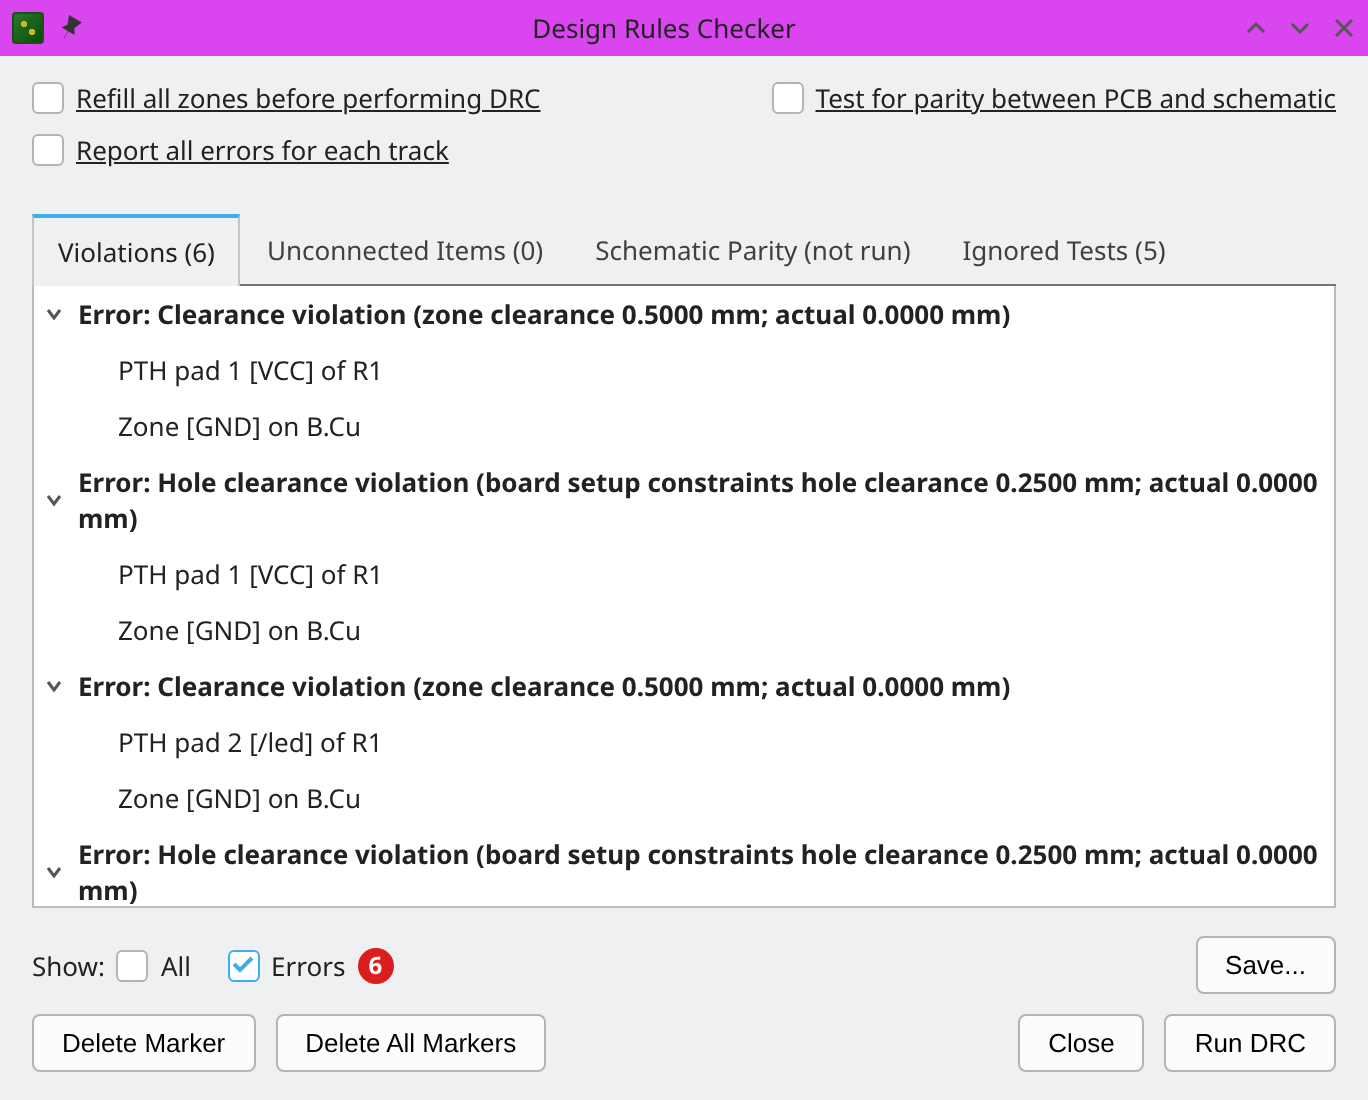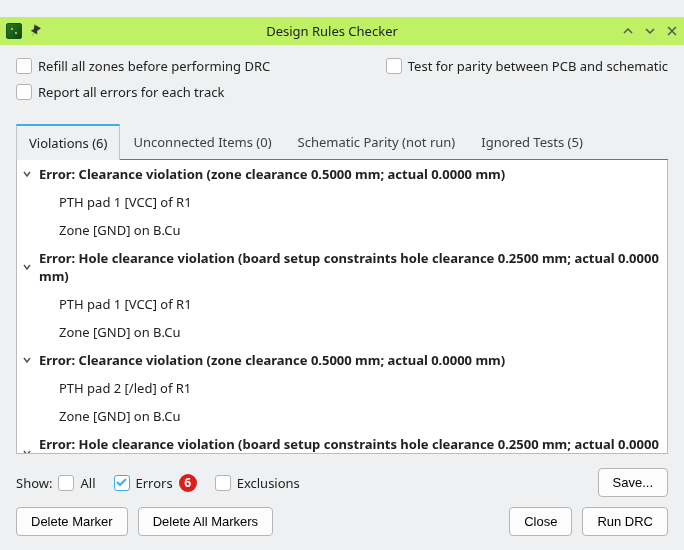--- a/index.html
+++ b/index.html
@@ -16,22 +16,21 @@
   .window {
     display: flex;
     flex-direction: column;
     height: 100%;
   }
   .titlebar {
     display: flex;
     align-items: center;
     height: 28px;
     padding: 0 6px;
-    background: #bef264;
-    margin-top: 17px;
+    background: #d946ef;
   }
   .titlebar .app-icon {
     width: 16px; height: 16px;
     background: linear-gradient(135deg,#2a7a2a,#0a4a0a);
     border: 1px solid #185018;
     border-radius: 2px;
     margin-right: 6px;
     position: relative;
   }
   .titlebar .app-icon::after{
@@ -43,21 +42,21 @@
   }
   .titlebar .pin-icon svg { width:14px; height:14px; display:block; }
   .titlebar .title {
     flex:1;
     text-align:center;
     font-size:13px;
   }
   .titlebar .wincontrols { display:flex; gap:10px; align-items:center; }
   .titlebar .wincontrols svg { width:12px; height:12px; display:block; stroke:#555; fill:none; stroke-width:1.5; }
   .content { padding: 12px 16px 0 16px; flex:1; display:flex; flex-direction:column; min-height:0; }
-  .opts-row { display:flex; gap:40px; margin-bottom:8px; }
+  .opts-row { display:flex; gap:40px; margin-bottom:8px;text-decoration:underline; }
   .opt { display:flex; align-items:center; gap:6px; }
   .chk {
     width:16px; height:16px;
     border:1px solid #b4b4b4;
     border-radius:3px;
     background:#fff;
     display:inline-flex; align-items:center; justify-content:center;
   }
   .chk.checked { border-color:#3daee9; }
   .chk.checked svg { width:11px; height:9px; display:block; }
@@ -249,24 +248,20 @@
         <span class="chk checked">
             <svg viewBox="0 0 11 9">
               <path d="M1 4 L4 7 L10 1" stroke="#3daee9" stroke-width="2" fill="none"></path>
             </svg>
           </span>
         <span>Errors</span>
         <span class="badge red">6</span>
       </span>
 
 
-      <span class="group">
-        <span class="chk"></span>
-        <span>Exclusions</span>
-      </span>
 
       <span class="spacer"></span>
       <button class="btn"><span>Save...</span></button>
     </div>
   </div>
 
   <div class="bottom-row">
     <button class="btn"><span>Delete Marker</span></button>
     <button class="btn"><span>Delete All Markers</span></button>
     <span class="spacer"></span>

